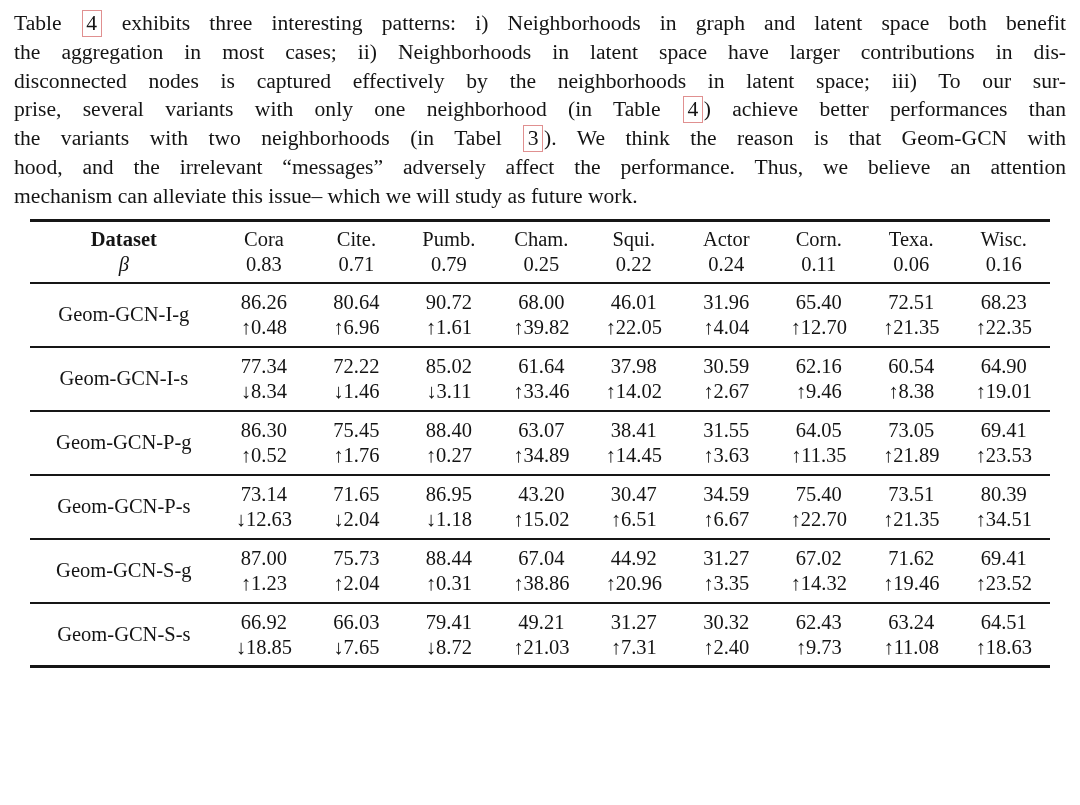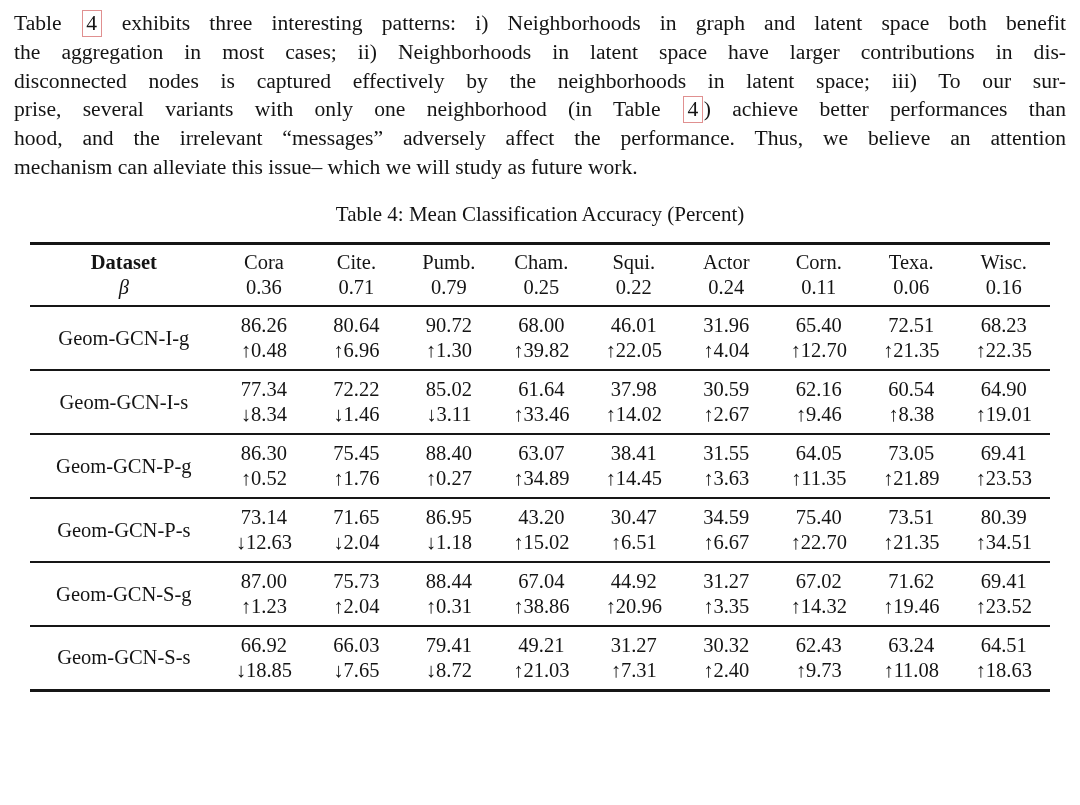--- a/index.html
+++ b/index.html
@@ -49,24 +49,24 @@
 </style>
 </head>
 <body>
 
 <div class="page">
   <div class="paragraph">
       <div class="pline just"><span>Table </span><span class="refbox">4</span><span> exhibits three interesting patterns: i) Neighborhoods in graph and latent space both benefit</span></div>
       <div class="pline just"><span>the aggregation in most cases; ii) Neighborhoods in latent space have larger contributions in dis-</span></div>
       <div class="pline just"><span>disconnected nodes is captured effectively by the neighborhoods in latent space; iii) To our sur-</span></div>
       <div class="pline just"><span>prise, several variants with only one neighborhood (in Table </span><span class="refbox">4</span><span>) achieve better performances than</span></div>
+      <div class="pline just"><span>the variants with two neighborhoods (in Tabel </span><span class="refbox">3</span><span>). We think the reason is that Geom-GCN with</span></div>
       <div class="pline just"><span>hood, and the irrelevant “messages” adversely affect the performance. Thus, we believe an attention</span></div>
       <div class="pline"><span>mechanism can alleviate this issue– which we will study as future work.</span></div>
     </div>
-  <div class="caption">Table 4: Mean Classification Accuracy (Percent)</div>
   <div class="table-wrap">
     <table class="acc">
       <colgroup>
         <col class="first">
         <col>
           <col>
           <col>
           <col>
           <col>
           <col>
@@ -75,21 +75,21 @@
           <col>
       </colgroup>
       <tbody>
           <tr class="header-row">
             <td class="rowlabel">
               <div class="ds">Dataset</div>
               <div class="beta-label">β</div>
             </td>
             <td>
               <div class="colname">Cora</div>
-              <div class="betaval">0.36</div>
+              <div class="betaval">0.83</div>
             </td>
             <td>
               <div class="colname">Cite.</div>
               <div class="betaval">0.71</div>
             </td>
             <td>
               <div class="colname">Pumb.</div>
               <div class="betaval">0.79</div>
             </td>
             <td>
@@ -122,21 +122,21 @@
             <td>
               <div class="val">86.26</div>
               <div class="delta">↑0.48</div>
             </td>
             <td>
               <div class="val bold">80.64</div>
               <div class="delta">↑6.96</div>
             </td>
             <td>
               <div class="val bold">90.72</div>
-              <div class="delta">↑1.30</div>
+              <div class="delta">↑1.61</div>
             </td>
             <td>
               <div class="val bold">68.00</div>
               <div class="delta">↑39.82</div>
             </td>
             <td>
               <div class="val bold">46.01</div>
               <div class="delta">↑22.05</div>
             </td>
             <td>

